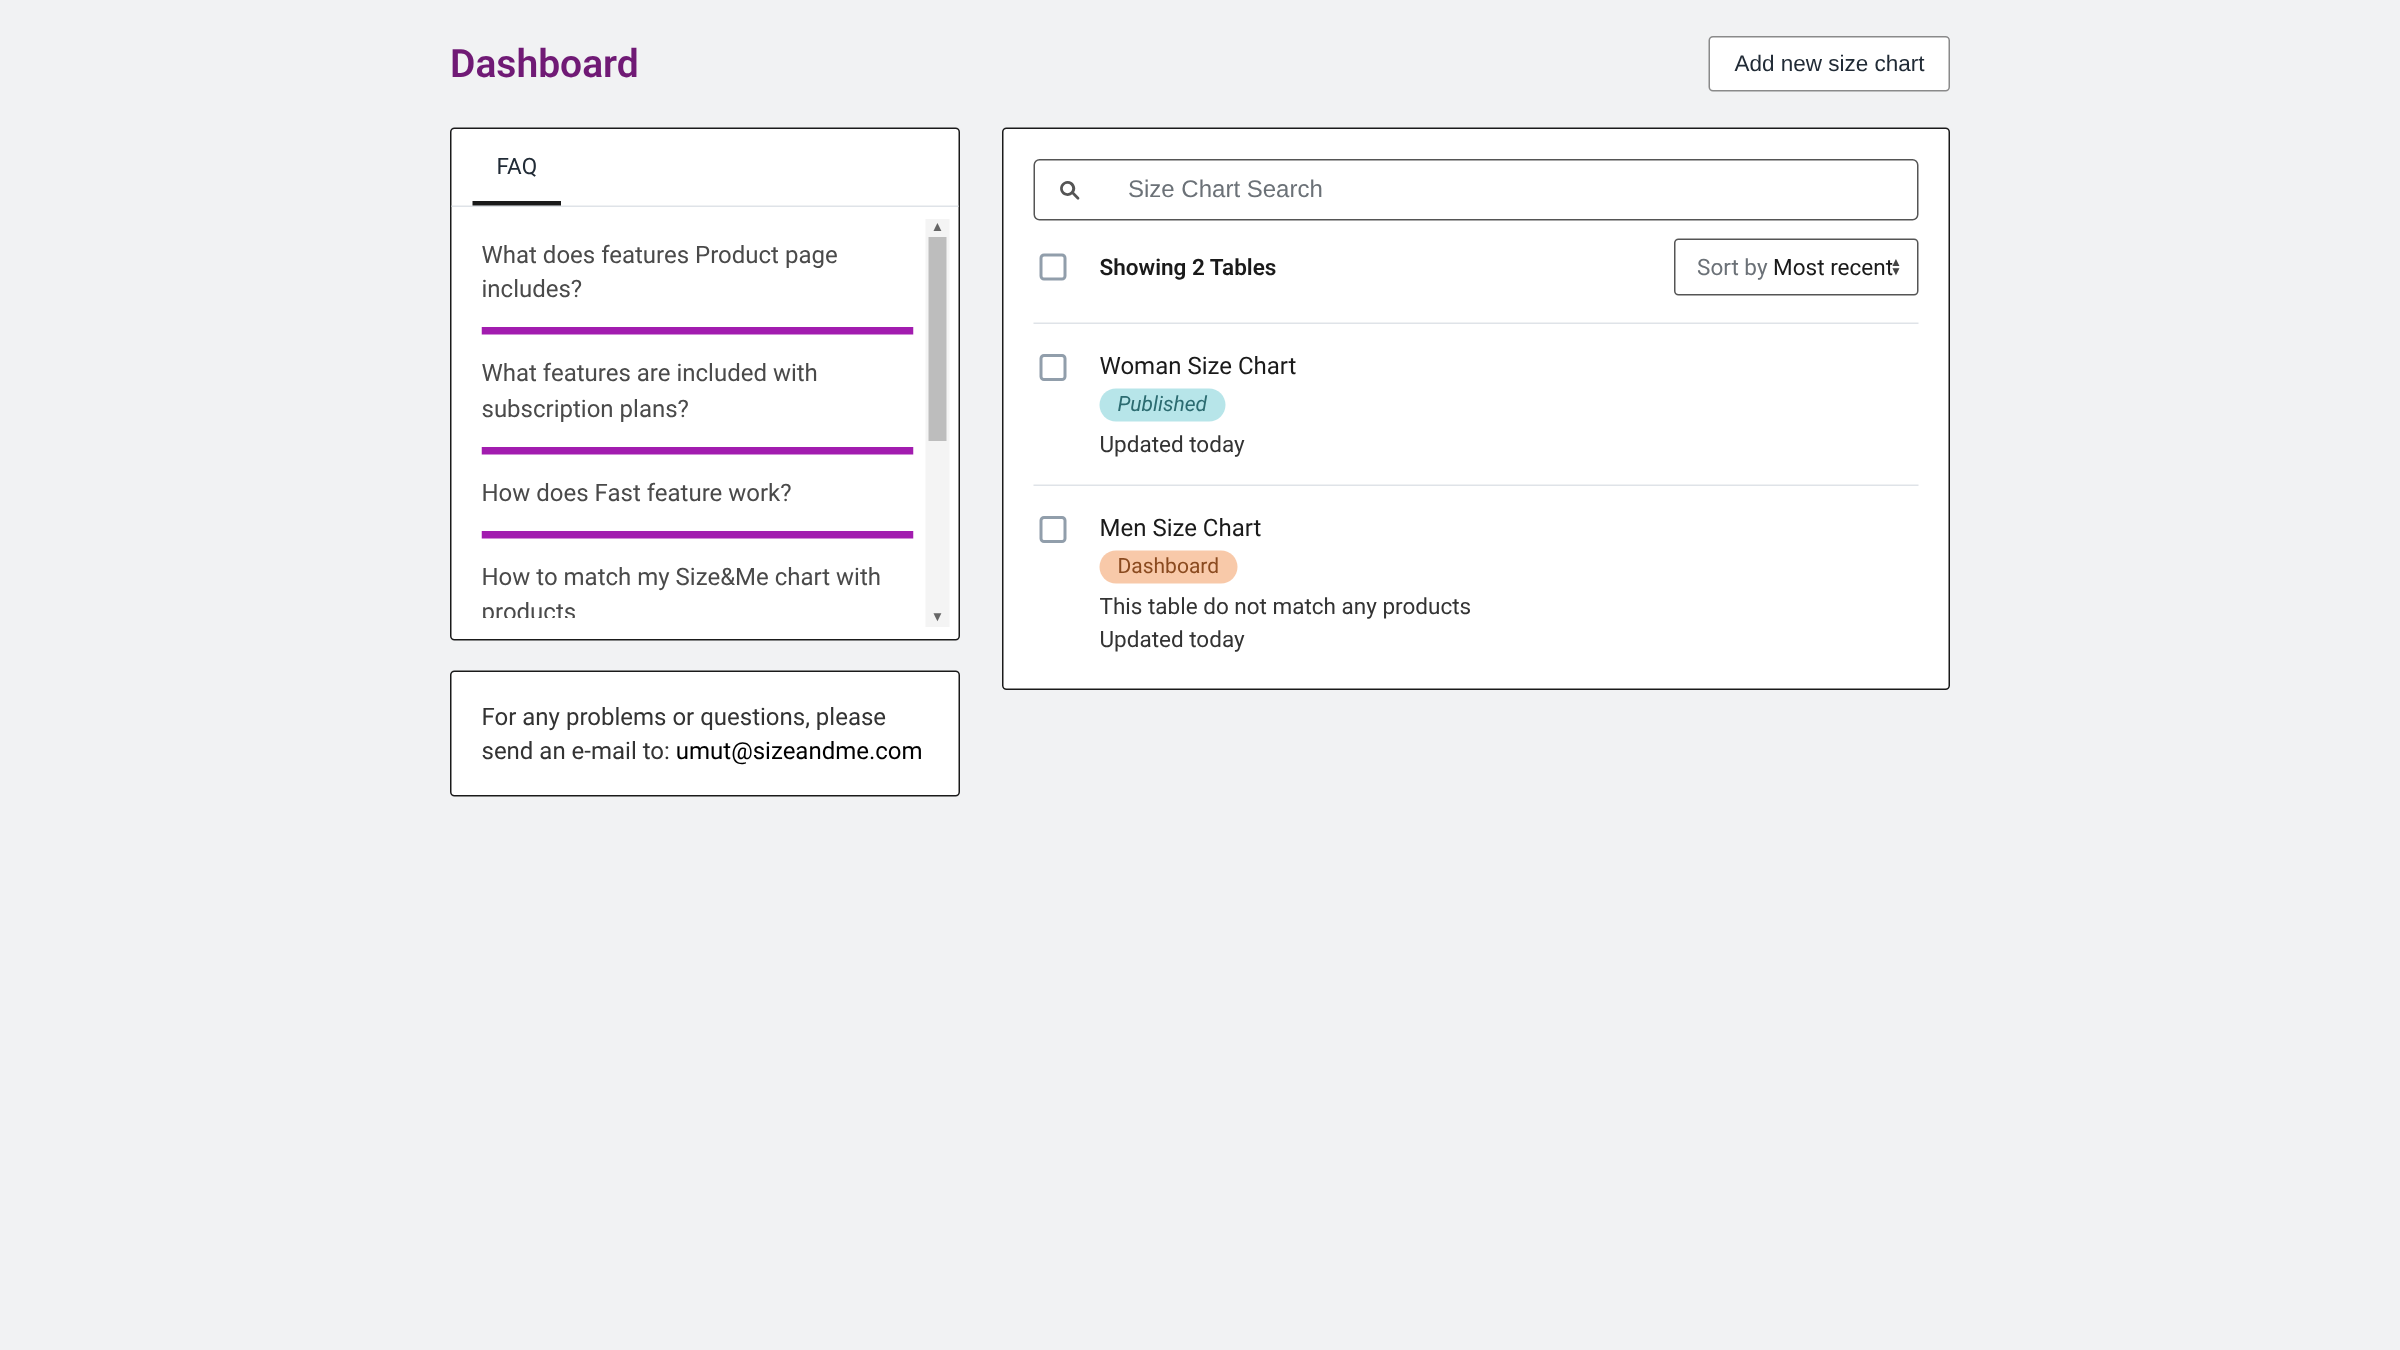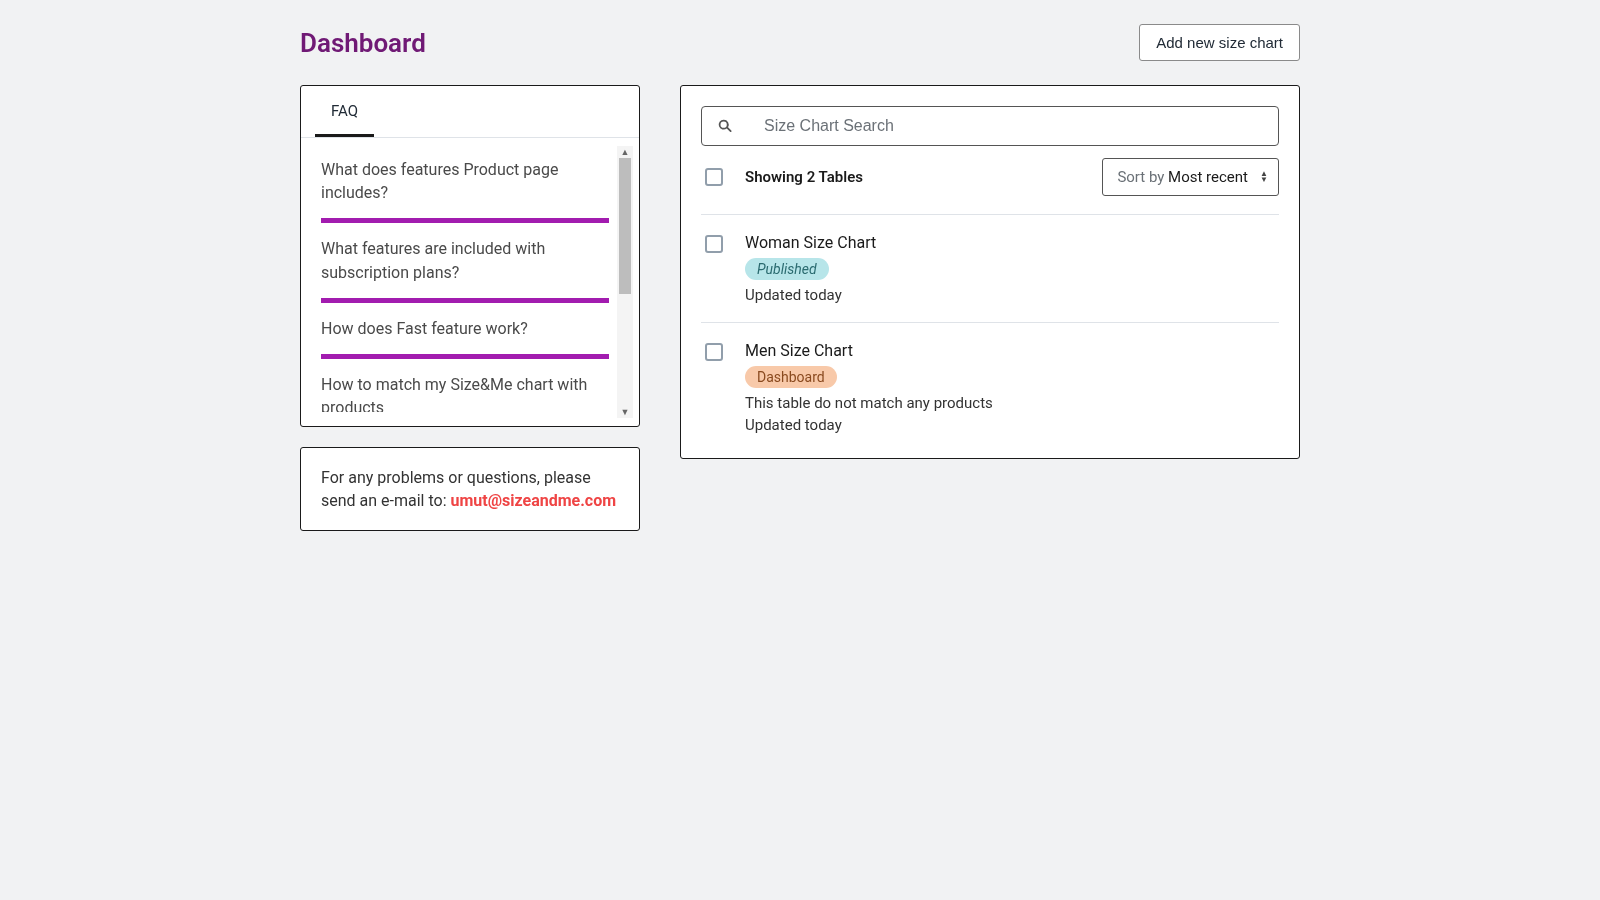--- a/index.html
+++ b/index.html
@@ -33,21 +33,21 @@
       background: #fff;
       border: 1px solid #8a8a8a;
       padding: 9px 16px;
       font-size: 15px;
       color: #212b36;
       cursor: pointer;
       border-radius: 3px;
     }
     .columns {
       display: flex;
-      gap: 40px;
+      gap: 28px;
       align-items: flex-start;
     }
     .left-col {
       width: 340px;
       flex-shrink: 0;
     }
     .right-col {
       flex: 1;
     }
     .card {
@@ -129,22 +129,22 @@
     .contact-card {
       margin-top: 20px;
       padding: 18px 20px;
     }
     .contact-text {
       font-size: 16px;
       line-height: 1.45;
       color: #333;
     }
     .contact-text strong {
-      font-weight: 700;
-      color: #ef4444;
+      font-weight: 400;
+      color: #000000;
     }
     .main-card {
       padding: 20px;
     }
     .search-wrap {
       position: relative;
       border: 1px solid #555;
       border-radius: 4px;
       padding: 10px 14px 10px 62px;
       margin-bottom: 4px;
@@ -188,21 +188,21 @@
     }
     .showing-text {
       font-weight: 600;
       font-size: 15px;
       color: #1a1a1a;
     }
     .sort-wrap {
       margin-left: auto;
       border: 1px solid #555;
       border-radius: 3px;
-      padding: 9px 30px 9px 14px;
+      padding: 9px 16px 9px 14px;
       position: relative;
       cursor: pointer;
       background: #fff;
     }
     .sort-label {
       color: #6b7177;
       font-size: 15px;
     }
     .sort-value {
       color: #1a1a1a;

